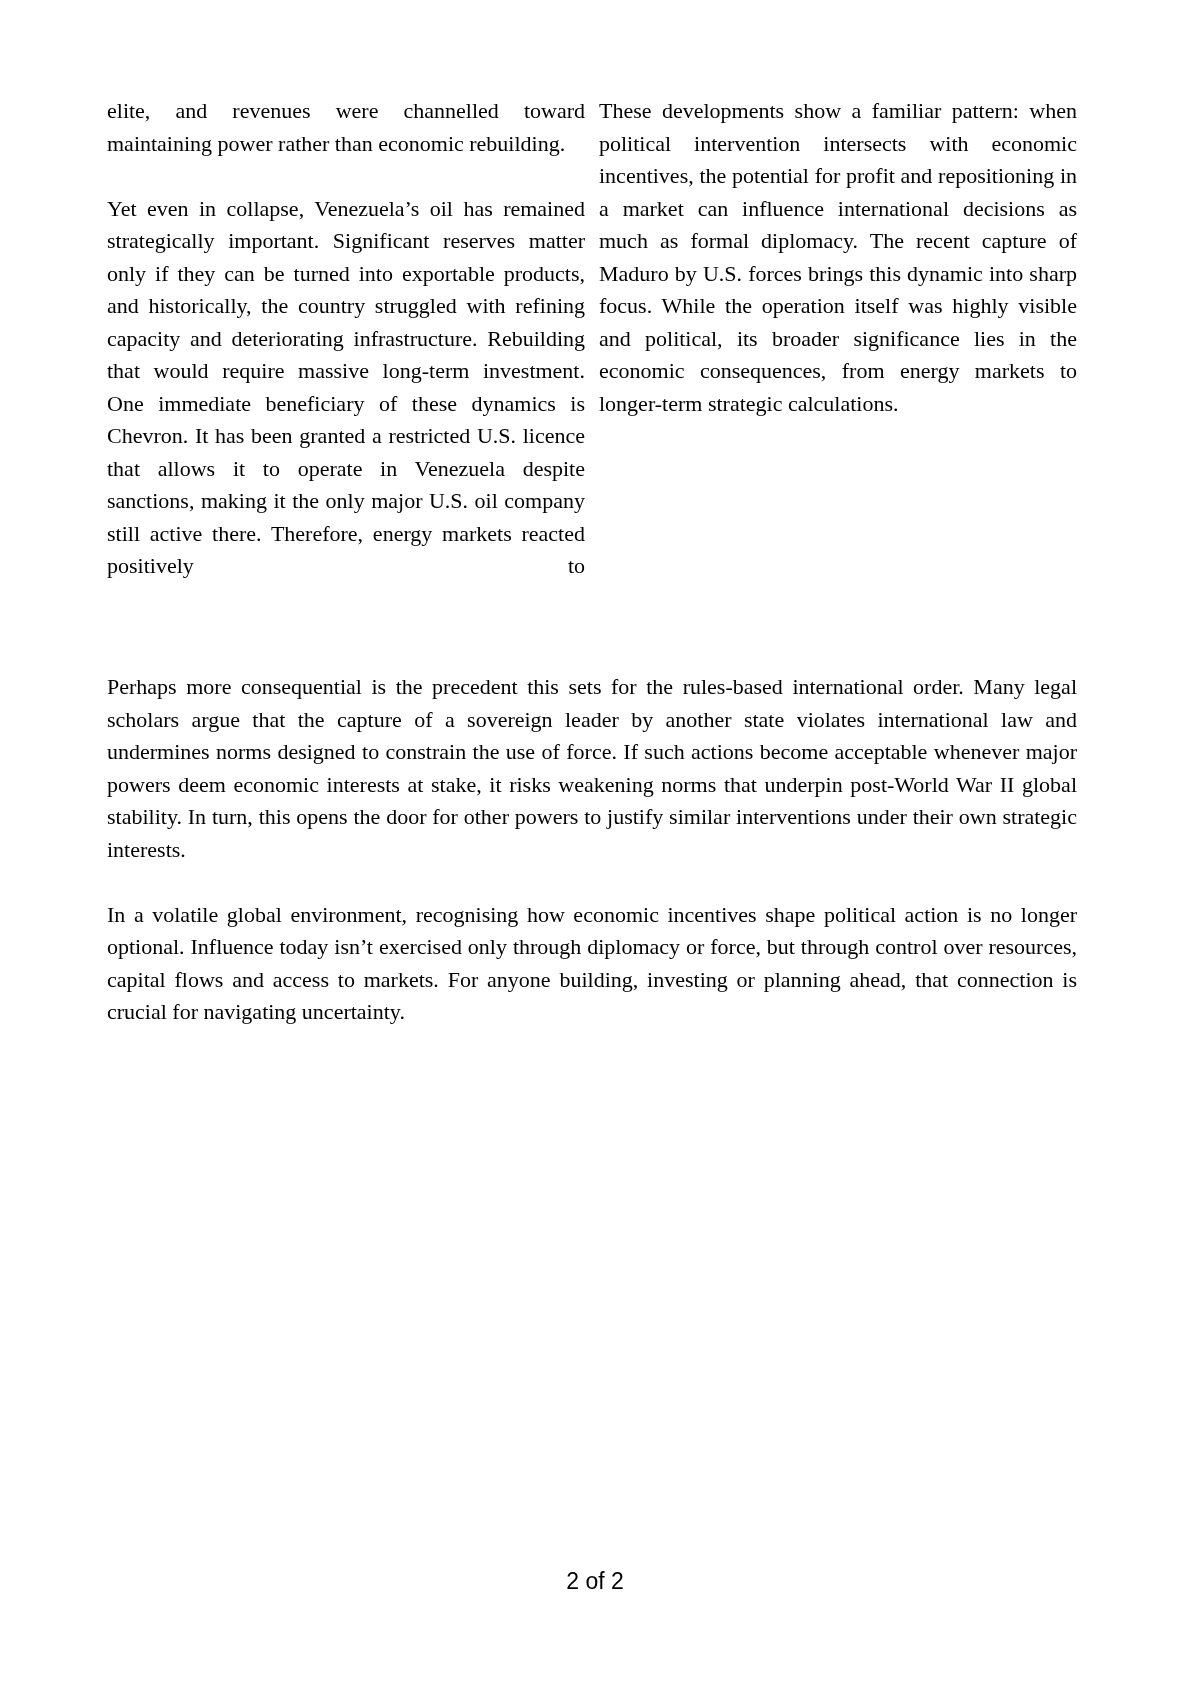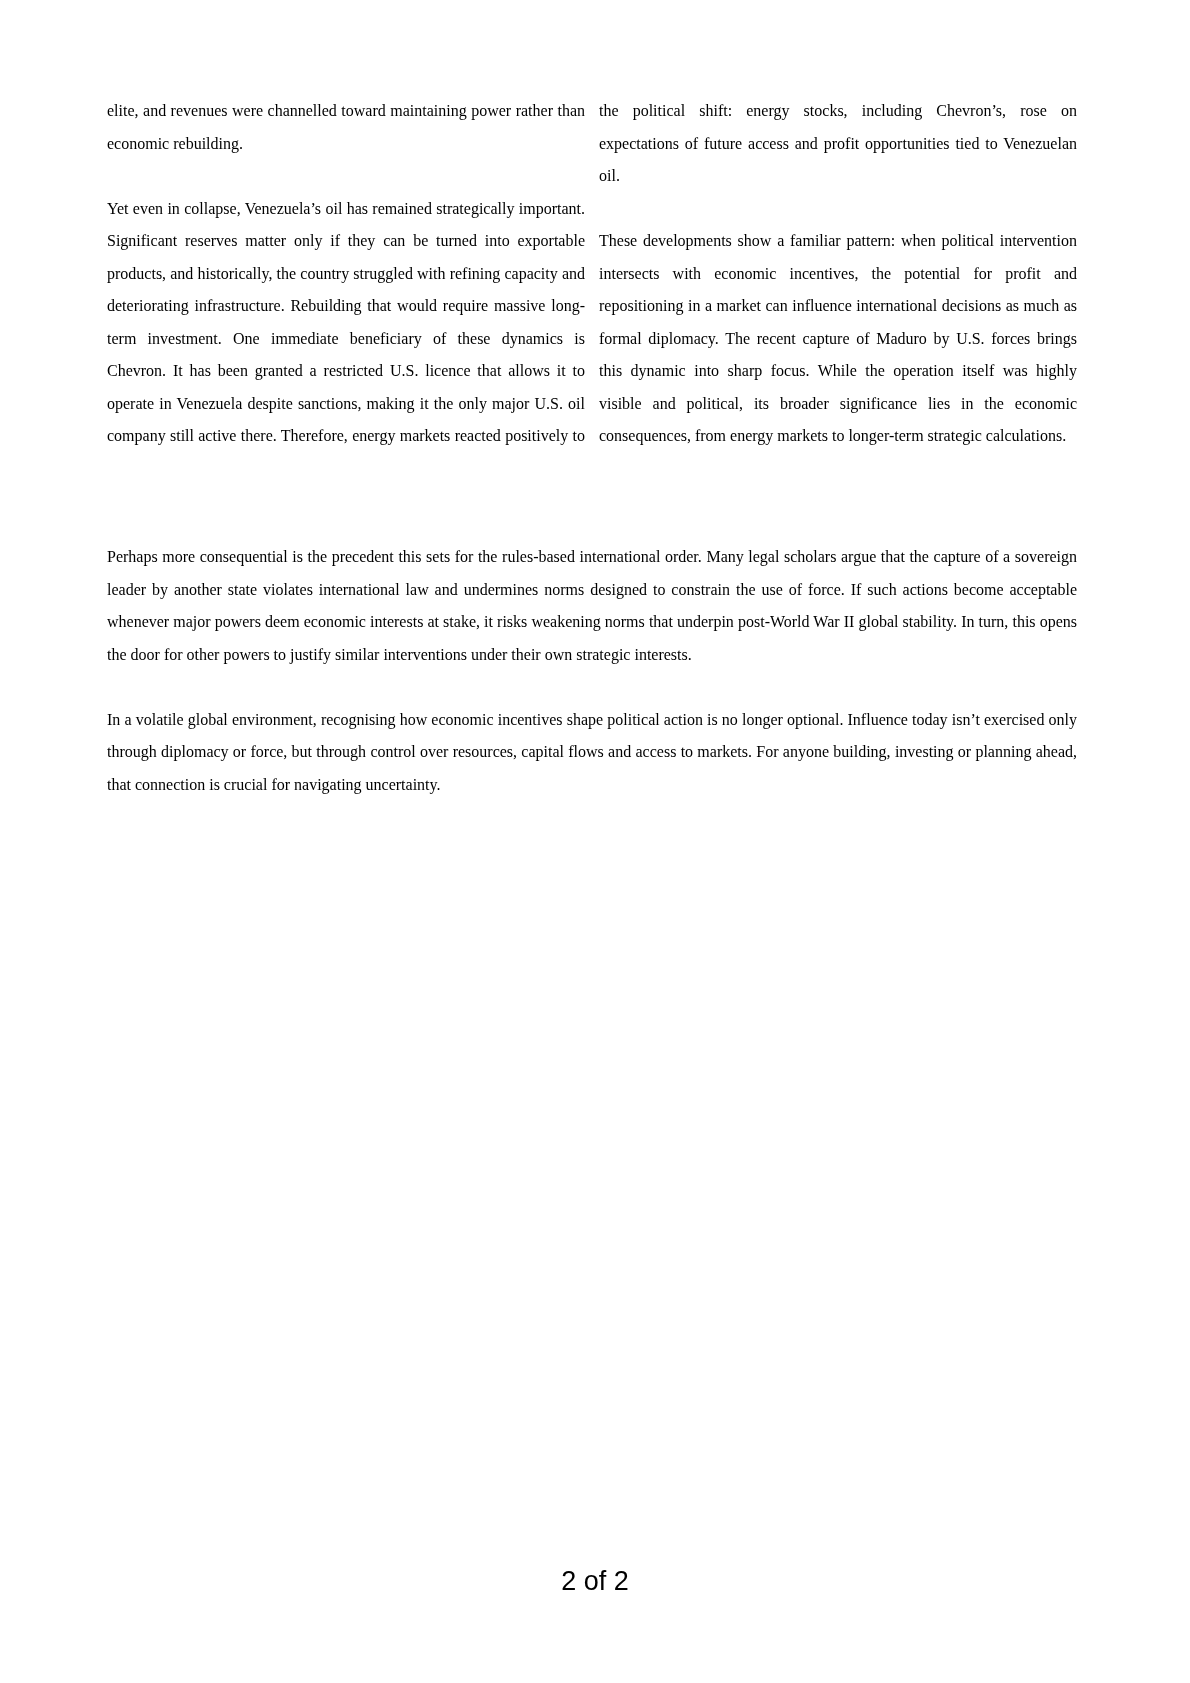--- a/index.html
+++ b/index.html
@@ -24,21 +24,21 @@
   }
   .two-col {
     display: flex;
     gap: 14px;
   }
   .col {
     width: 478px;
   }
   p {
     margin: 0 0 32.5px 0;
-    font-size: 16px;
+    font-size: 22px;
     line-height: 32.5px;
     text-align: justify;
   }
   
   p.flow-continues {
     text-align-last: justify;
   }
   .full-width {
     margin-top: 56px;
   }
@@ -46,38 +46,37 @@
     width: 970px;
     margin-top: 28px;
   }
   .page-number {
     position: absolute;
     top: 1566px;
     left: 0;
     width: 100%;
     text-align: center;
     font-family: "Liberation Sans", "DejaVu Sans", sans-serif;
-    font-size: 27px;
+    font-size: 23px;
     line-height: 30px;
     color: #000000;
   }
 </style>
 </head>
 <body>
 
 <div class="page">
   <div class="content">
 
     <div class="two-col">
       <div class="col">
         <p>elite, and revenues were channelled toward maintaining power rather than economic rebuilding.</p>
         <p class="flow-continues">Yet even in collapse, Venezuela’s oil has remained strategically important. Significant reserves matter only if they can be turned into exportable products, and historically, the country struggled with refining capacity and deteriorating infrastructure. Rebuilding that would require massive long-term investment. One immediate beneficiary of these dynamics is Chevron. It has been granted a restricted U.S. licence that allows it to operate in Venezuela despite sanctions, making it the only major U.S. oil company still active there. Therefore, energy markets reacted positively to</p>
       </div>
       <div class="col">
-        <p>the political shift: energy stocks, including Chevron’s, rose on expectations of future access and profit opportunities tied to Venezuelan oil.</p>
         <p>These developments show a familiar pattern: when political intervention intersects with economic incentives, the potential for profit and repositioning in a market can influence international decisions as much as formal diplomacy. The recent capture of Maduro by U.S. forces brings this dynamic into sharp focus. While the operation itself was highly visible and political, its broader significance lies in the economic consequences, from energy markets to longer-term strategic calculations.</p>
       </div>
     </div>
 
     <div class="full-width">
       <p>Perhaps more consequential is the precedent this sets for the rules-based international order. Many legal scholars argue that the capture of a sovereign leader by another state violates international law and undermines norms designed to constrain the use of force. If such actions become acceptable whenever major powers deem economic interests at stake, it risks weakening norms that underpin post-World War II global stability. In turn, this opens the door for other powers to justify similar interventions under their own strategic interests.</p>
       <p>In a volatile global environment, recognising how economic incentives shape political action is no longer optional. Influence today isn’t exercised only through diplomacy or force, but through control over resources, capital flows and access to markets. For anyone building, investing or planning ahead, that connection is crucial for navigating uncertainty.</p>
     </div>
 
   </div>

